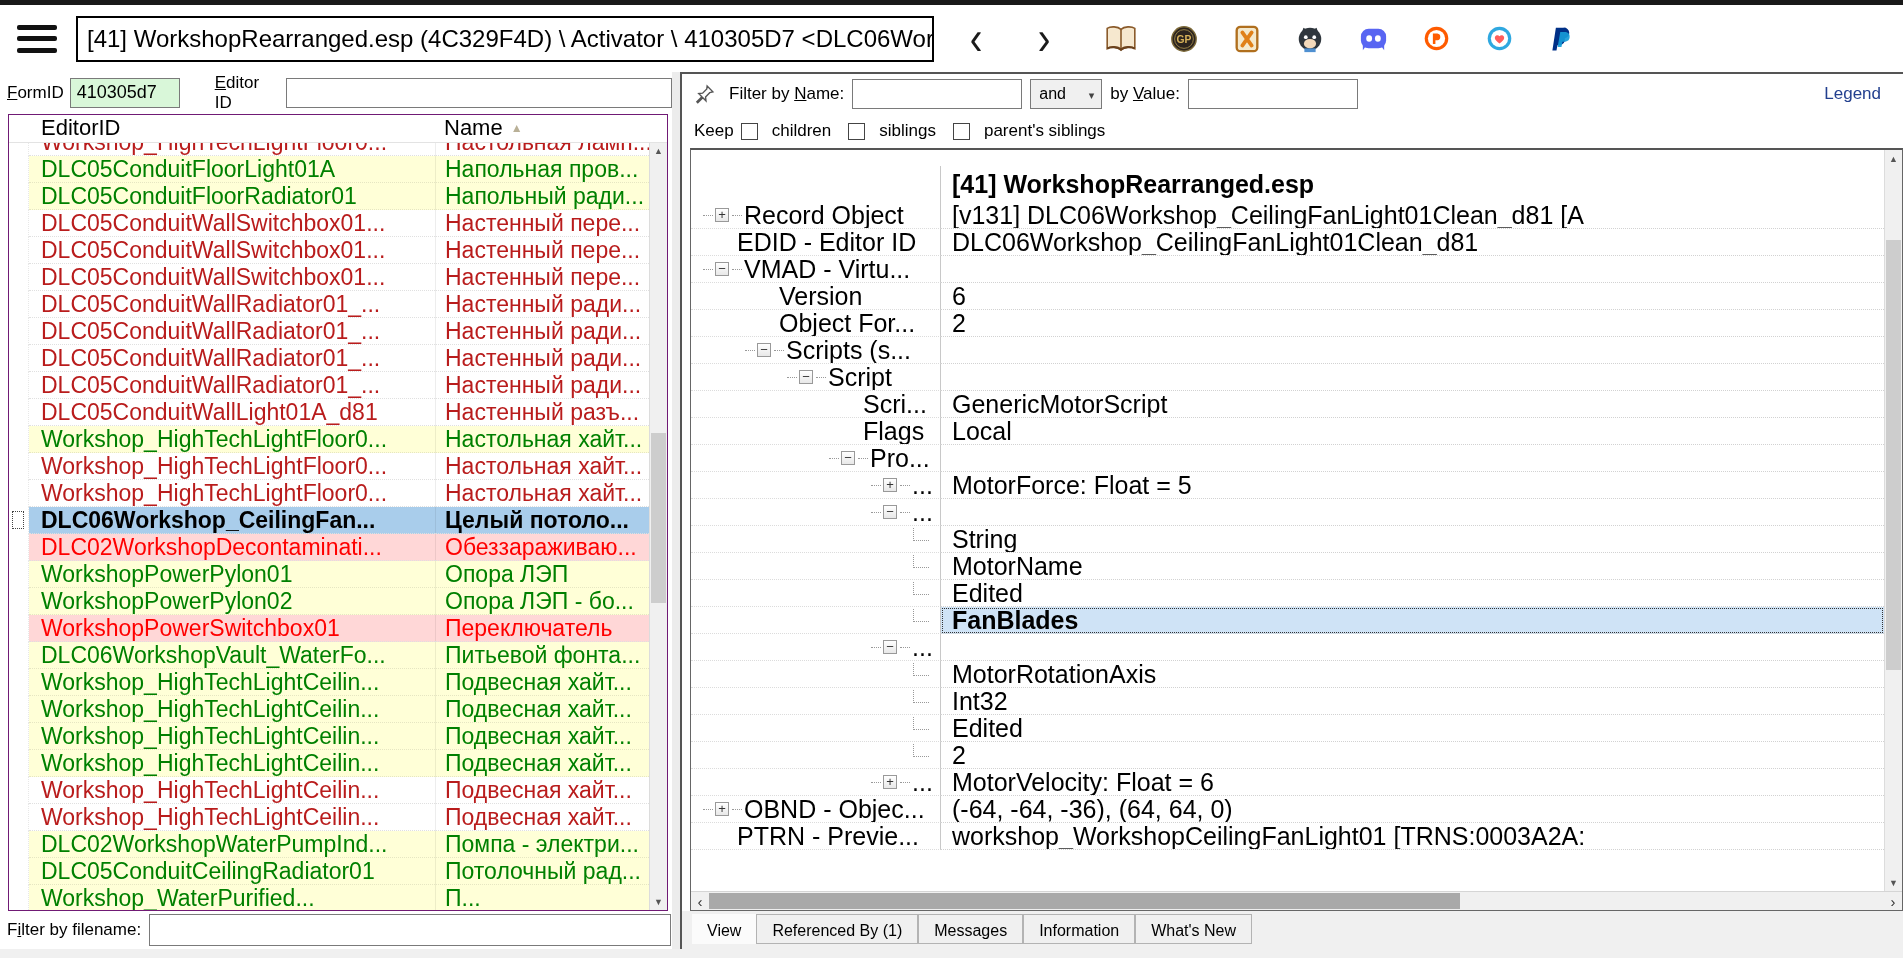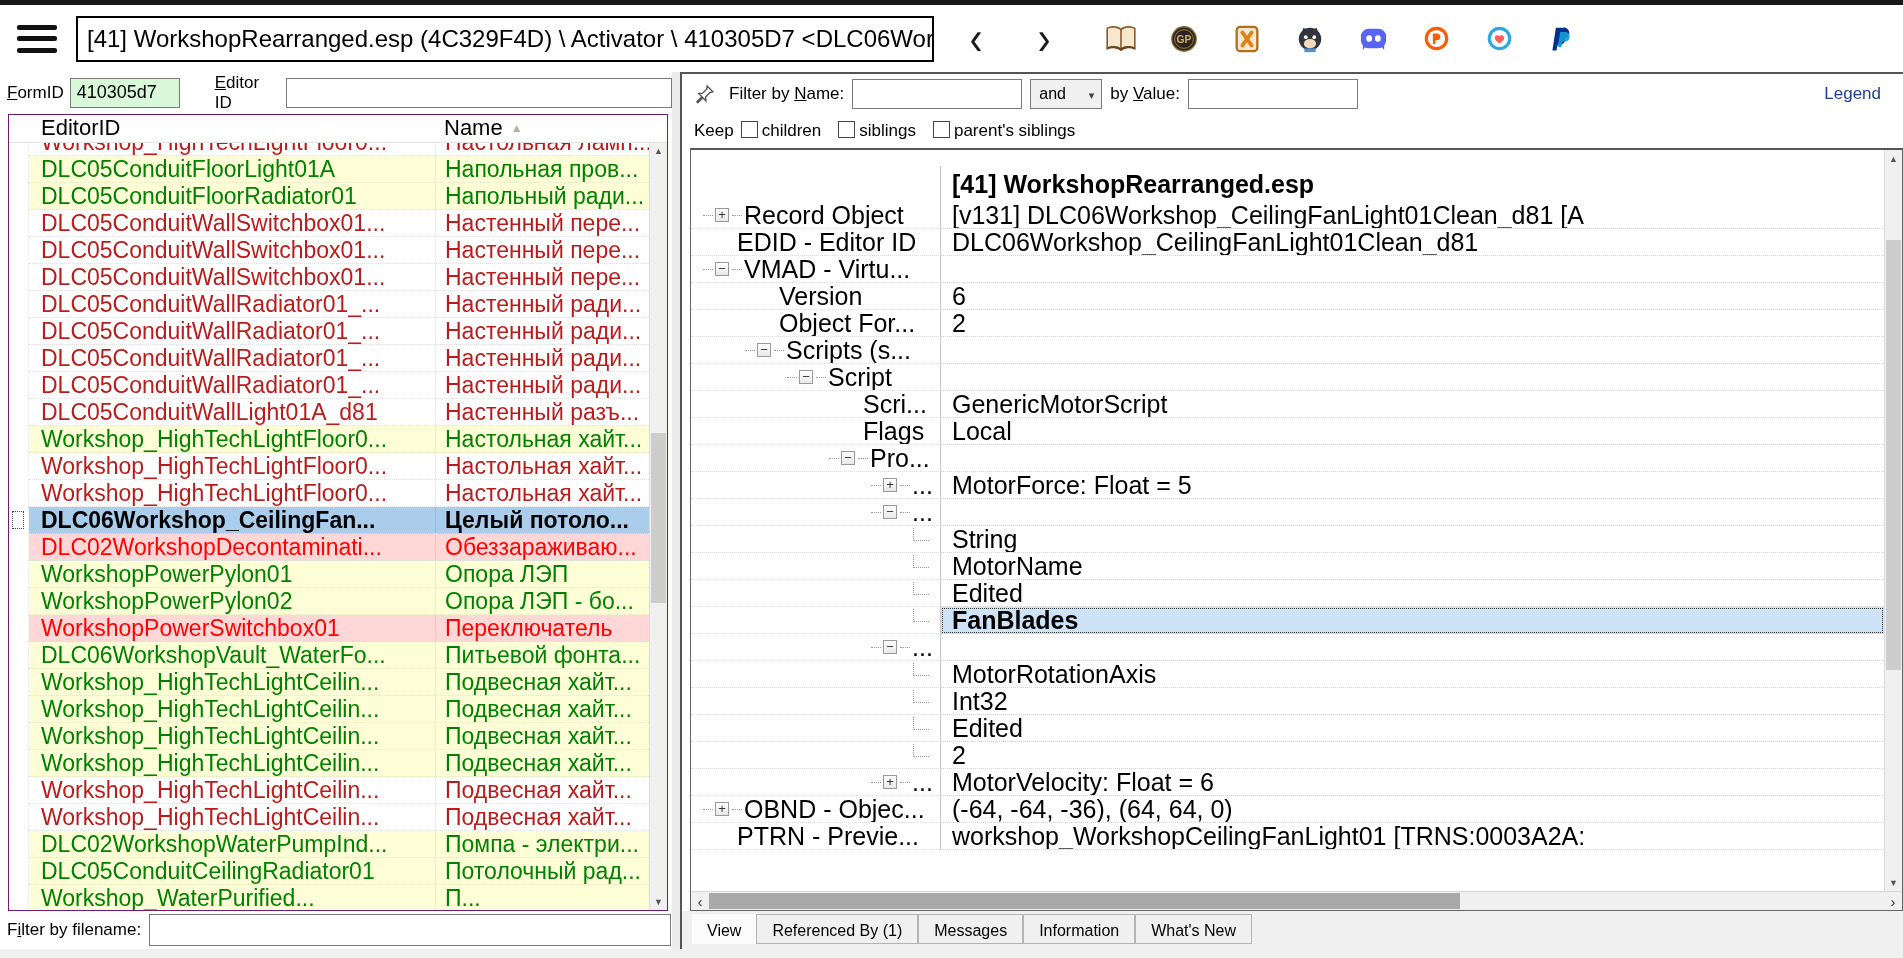--- a/index.html
+++ b/index.html
@@ -71,21 +71,21 @@
   .rfilter-row { height:40px; flex:none; display:flex; align-items:center; padding-left:12px; font-size:17px; gap:8px; }
   .rfilter-row .u { text-decoration:underline; }
   .pin { margin-right:6px; display:inline-flex; }
   .rinput { width:170px; height:30px; border:1px solid #7a7a7a; background:#fff; }
   .and-select { width:72px; height:30px; border:1px solid #7a7a7a; background:#f0f0f0; display:flex; align-items:center; padding-left:8px; font-size:16px; position:relative; cursor:pointer; }
   .and-select .chev { position:absolute; right:7px; top:9px; font-size:11px; color:#444; }
   .legend-link { margin-left:auto; margin-right:22px; color:#23408f; cursor:pointer; }
   
   .keep-row { height:34px; flex:none; display:flex; align-items:center; padding-left:12px; font-size:17px; gap:7px; }
   .cb { width:17px; height:17px; border:1px solid #444; background:#fff; display:inline-block; flex:none; cursor:pointer; }
-  .keep-opt { display:flex; gap:4px; margin-right:10px; }
+  .keep-opt { display:flex; align-items:center; gap:14px; margin-right:10px; }
   
   .tree-box { margin-left:8px; flex:1; border:1px solid #666; border-top:2px solid #555; background:#fff; display:flex; flex-direction:column; overflow:hidden; min-height:0; }
   .tree-area { flex:1; display:flex; overflow:hidden; }
   .tree-rows { flex:1; overflow:hidden; padding-top:16px; min-width:0; }
   .t-row { display:flex; height:27px; line-height:26px; font-size:25px; white-space:nowrap; }
   .t-row.t-header { height:36px; line-height:36px; }
   .t-name { width:250px; flex:none; overflow:hidden; display:flex; align-items:center; border-right:1px solid #c8c8c8; border-bottom:1px dotted #dcdcdc; }
   .t-header .t-name { border-bottom:none; }
   .t-val { flex:1; padding-left:11px; overflow:hidden; border-bottom:1px dotted #d2d2d2; }
   .t-header .t-val { border-bottom:none; font-size:25px; }

